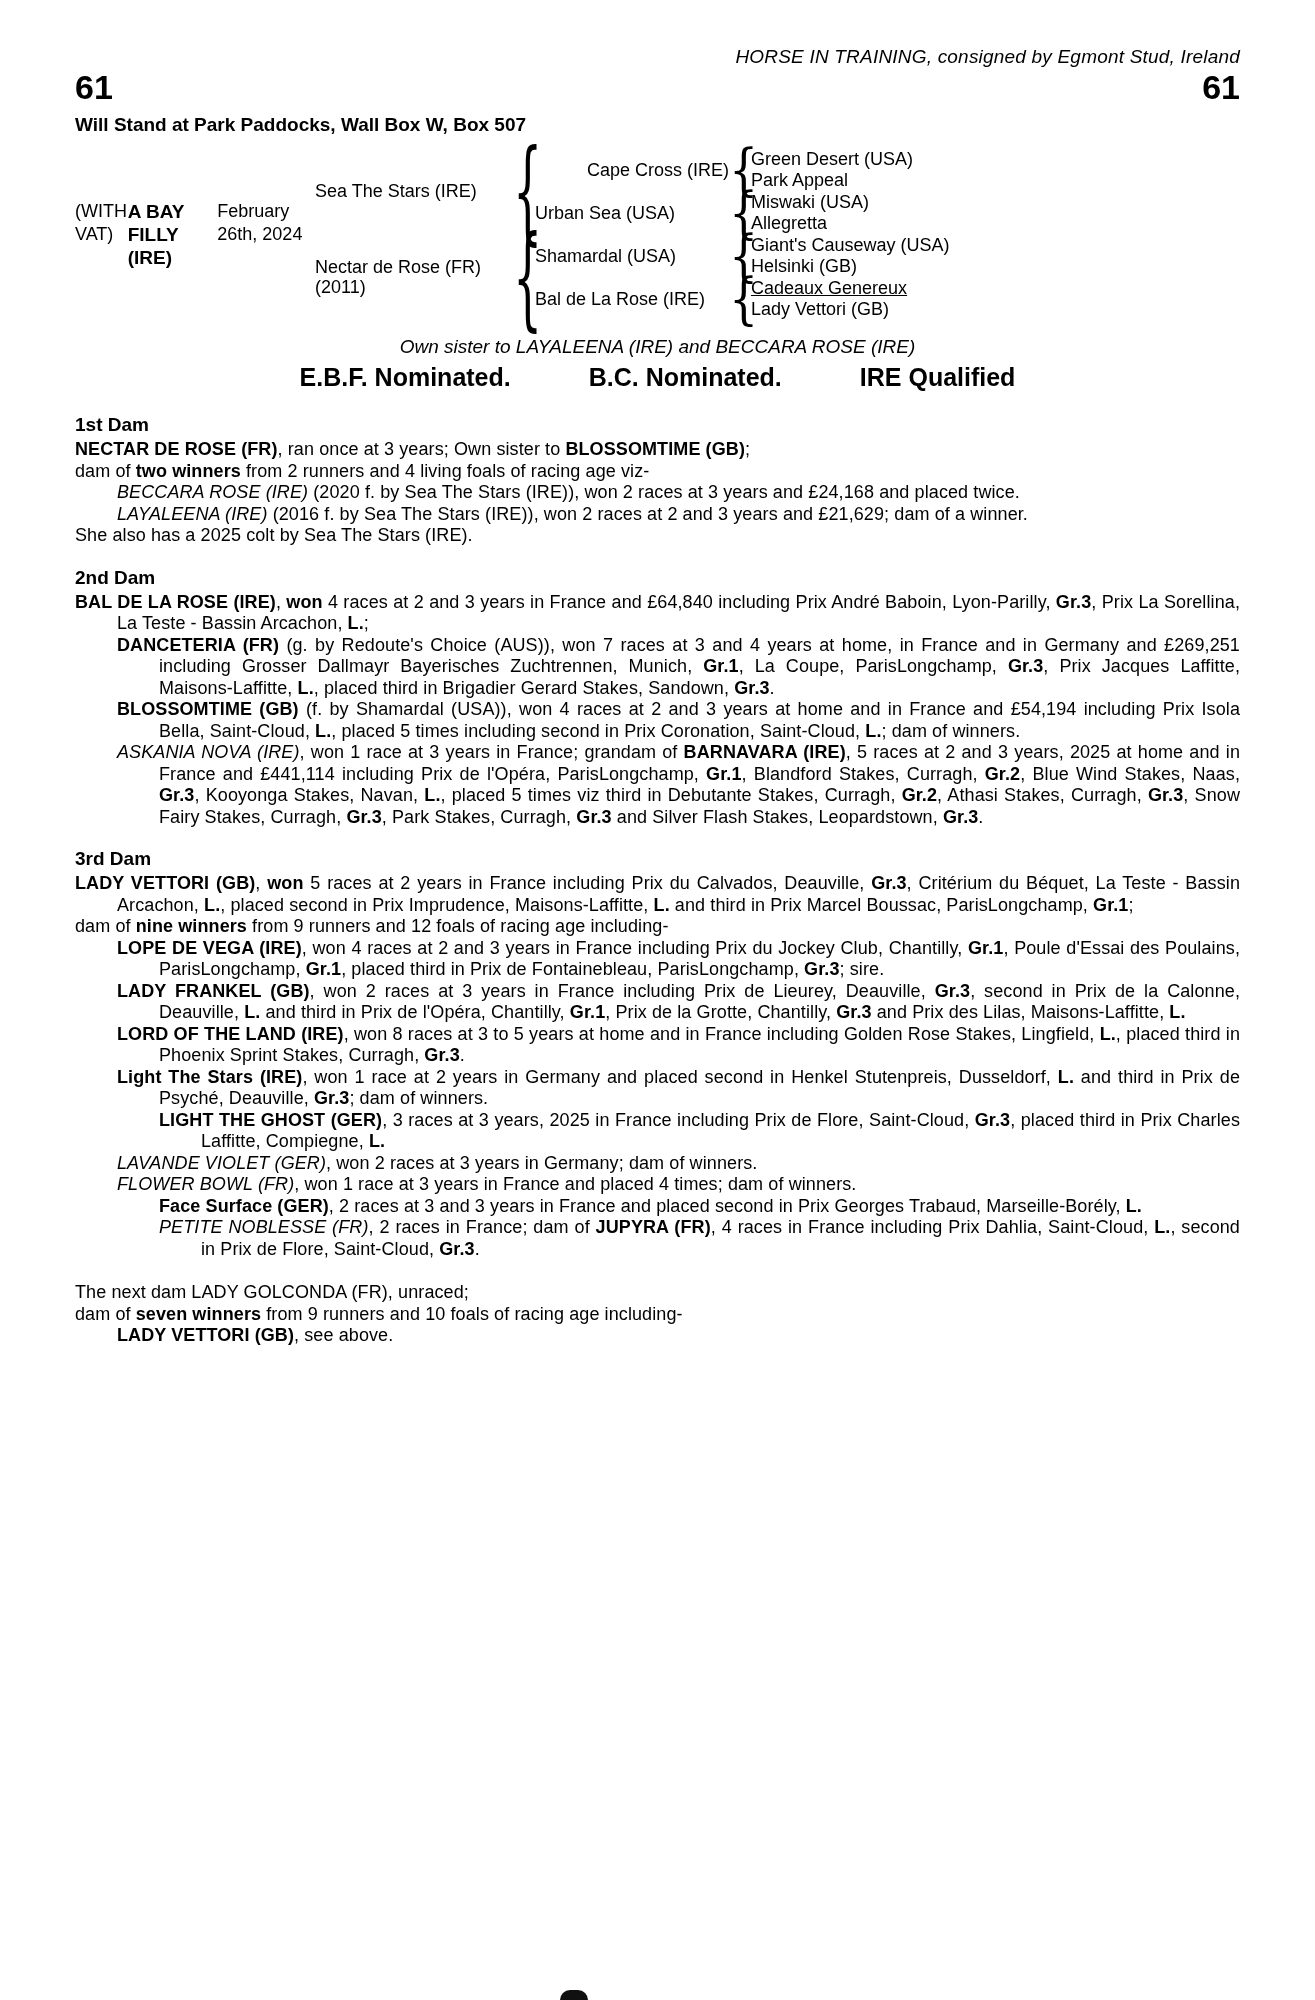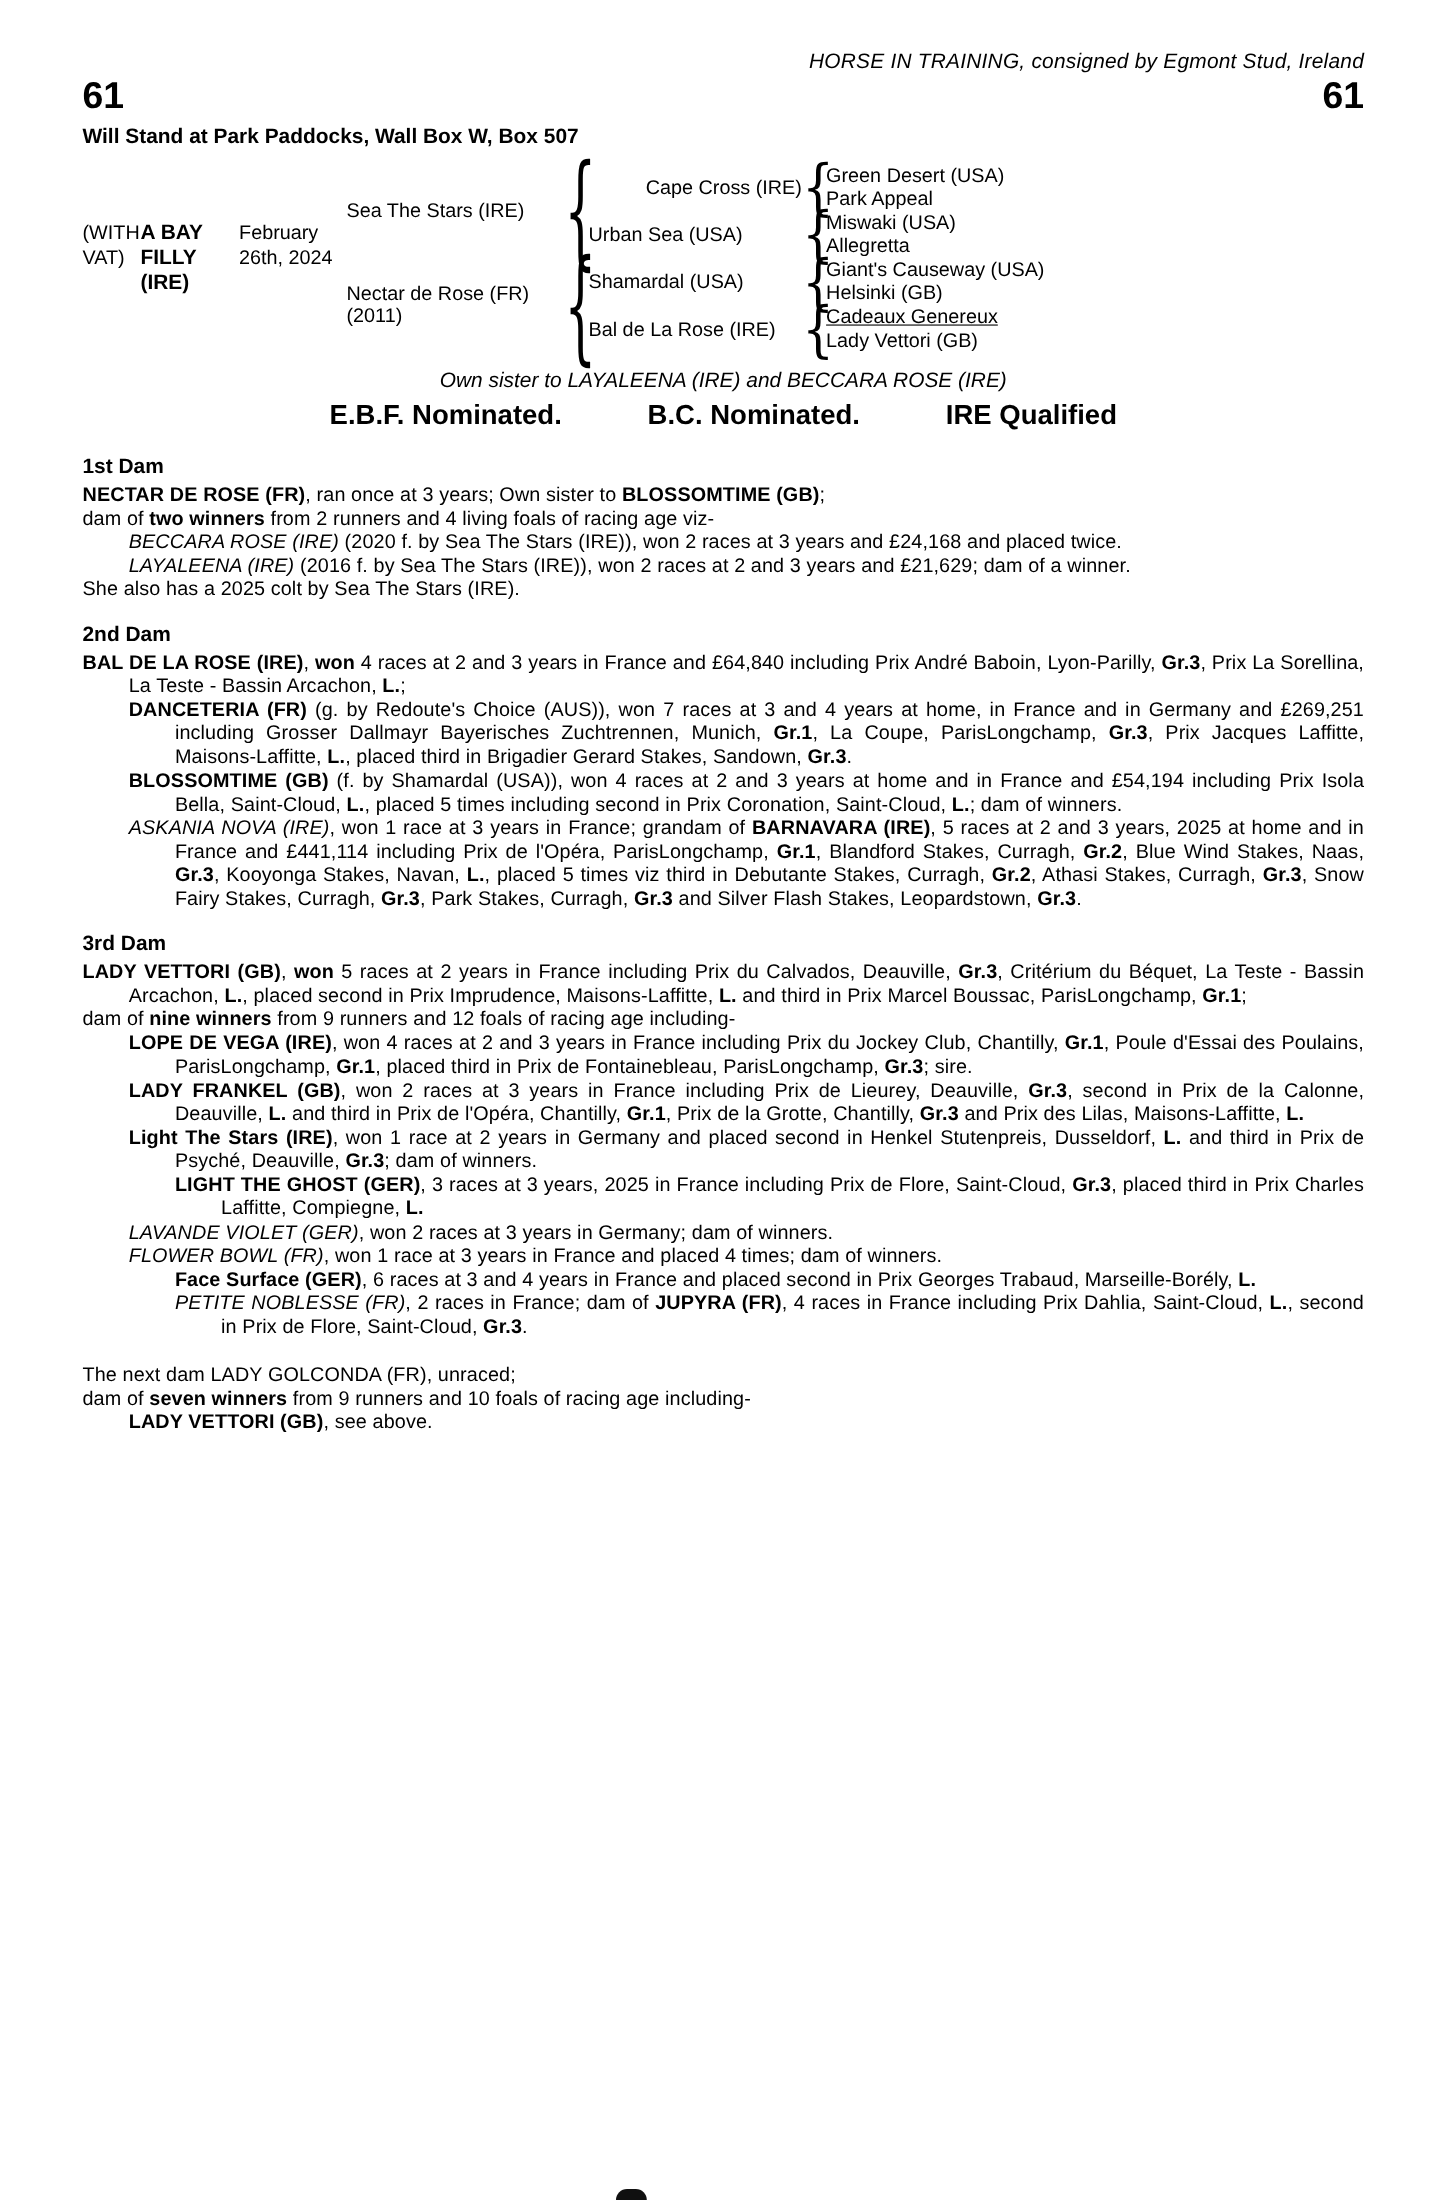--- a/index.html
+++ b/index.html
@@ -155,25 +155,26 @@
         <p class="p-prog1"><span class="b">DANCETERIA (FR)</span><span> (g. by Redoute's Choice (AUS)), won 7 races at 3 and 4 years at home, in France and in Germany and £269,251 including Grosser Dallmayr Bayerisches Zuchtrennen, Munich, </span><span class="b">Gr.1</span><span>, La Coupe, ParisLongchamp, </span><span class="b">Gr.3</span><span>, Prix Jacques Laffitte, Maisons-Laffitte, </span><span class="b">L.</span><span>, placed third in Brigadier Gerard Stakes, Sandown, </span><span class="b">Gr.3</span><span>.</span></p>
         <p class="p-prog1"><span class="b">BLOSSOMTIME (GB)</span><span> (f. by Shamardal (USA)), won 4 races at 2 and 3 years at home and in France and £54,194 including Prix Isola Bella, Saint-Cloud, </span><span class="b">L.</span><span>, placed 5 times including second in Prix Coronation, Saint-Cloud, </span><span class="b">L.</span><span>; dam of winners.</span></p>
         <p class="p-prog1"><span class="i">ASKANIA NOVA (IRE)</span><span>, won 1 race at 3 years in France; grandam of </span><span class="b">BARNAVARA (IRE)</span><span>, 5 races at 2 and 3 years, 2025 at home and in France and £441,114 including Prix de l'Opéra, ParisLongchamp, </span><span class="b">Gr.1</span><span>, Blandford Stakes, Curragh, </span><span class="b">Gr.2</span><span>, Blue Wind Stakes, Naas, </span><span class="b">Gr.3</span><span>, Kooyonga Stakes, Navan, </span><span class="b">L.</span><span>, placed 5 times viz third in Debutante Stakes, Curragh, </span><span class="b">Gr.2</span><span>, Athasi Stakes, Curragh, </span><span class="b">Gr.3</span><span>, Snow Fairy Stakes, Curragh, </span><span class="b">Gr.3</span><span>, Park Stakes, Curragh, </span><span class="b">Gr.3</span><span> and Silver Flash Stakes, Leopardstown, </span><span class="b">Gr.3</span><span>.</span></p>
       </section>
       <section class="dam-section">
         <h3 class="sec-heading">3rd Dam</h3>
         <p class="p-dam"><span class="b">LADY VETTORI (GB)</span><span>, </span><span class="b">won</span><span> 5 races at 2 years in France including Prix du Calvados, Deauville, </span><span class="b">Gr.3</span><span>, Critérium du Béquet, La Teste - Bassin Arcachon, </span><span class="b">L.</span><span>, placed second in Prix Imprudence, Maisons-Laffitte, </span><span class="b">L.</span><span> and third in Prix Marcel Boussac, ParisLongchamp, </span><span class="b">Gr.1</span><span>;</span></p>
         <p class="p-flush"><span>dam of </span><span class="b">nine winners</span><span> from 9 runners and 12 foals of racing age including-</span></p>
         <p class="p-prog1"><span class="b">LOPE DE VEGA (IRE)</span><span>, won 4 races at 2 and 3 years in France including Prix du Jockey Club, Chantilly, </span><span class="b">Gr.1</span><span>, Poule d'Essai des Poulains, ParisLongchamp, </span><span class="b">Gr.1</span><span>, placed third in Prix de Fontainebleau, ParisLongchamp, </span><span class="b">Gr.3</span><span>; sire.</span></p>
         <p class="p-prog1"><span class="b">LADY FRANKEL (GB)</span><span>, won 2 races at 3 years in France including Prix de Lieurey, Deauville, </span><span class="b">Gr.3</span><span>, second in Prix de la Calonne, Deauville, </span><span class="b">L.</span><span> and third in Prix de l'Opéra, Chantilly, </span><span class="b">Gr.1</span><span>, Prix de la Grotte, Chantilly, </span><span class="b">Gr.3</span><span> and Prix des Lilas, Maisons-Laffitte, </span><span class="b">L.</span></p>
+        <p class="p-prog1"><span class="b">LORD OF THE LAND (IRE)</span><span>, won 8 races at 3 to 5 years at home and in France including Golden Rose Stakes, Lingfield, </span><span class="b">L.</span><span>, placed third in Phoenix Sprint Stakes, Curragh, </span><span class="b">Gr.3</span><span>.</span></p>
         <p class="p-prog1"><span class="b">Light The Stars (IRE)</span><span>, won 1 race at 2 years in Germany and placed second in Henkel Stutenpreis, Dusseldorf, </span><span class="b">L.</span><span> and third in Prix de Psyché, Deauville, </span><span class="b">Gr.3</span><span>; dam of winners.</span></p>
         <p class="p-prog2"><span class="b">LIGHT THE GHOST (GER)</span><span>, 3 races at 3 years, 2025 in France including Prix de Flore, Saint-Cloud, </span><span class="b">Gr.3</span><span>, placed third in Prix Charles Laffitte, Compiegne, </span><span class="b">L.</span></p>
         <p class="p-prog1"><span class="i">LAVANDE VIOLET (GER)</span><span>, won 2 races at 3 years in Germany; dam of winners.</span></p>
         <p class="p-prog1"><span class="i">FLOWER BOWL (FR)</span><span>, won 1 race at 3 years in France and placed 4 times; dam of winners.</span></p>
-        <p class="p-prog2"><span class="b">Face Surface (GER)</span><span>, 6 races at 3 and 4 years in France and placed second in Prix Georges Trabaud, Marseille-Borély, </span><span class="b">L.</span></p>
+        <p class="p-prog2"><span class="b">Face Surface (GER)</span><span>, 2 races at 3 and 3 years in France and placed second in Prix Georges Trabaud, Marseille-Borély, </span><span class="b">L.</span></p>
         <p class="p-prog2"><span class="i">PETITE NOBLESSE (FR)</span><span>, 2 races in France; dam of </span><span class="b">JUPYRA (FR)</span><span>, 4 races in France including Prix Dahlia, Saint-Cloud, </span><span class="b">L.</span><span>, second in Prix de Flore, Saint-Cloud, </span><span class="b">Gr.3</span><span>.</span></p>
       </section>
       <section class="dam-section" style="margin-top: 22px;">
         <p class="p-flush"><span>The next dam LADY GOLCONDA (FR), unraced;</span></p>
         <p class="p-flush"><span>dam of </span><span class="b">seven winners</span><span> from 9 runners and 10 foals of racing age including-</span></p>
         <p class="p-prog1"><span class="b">LADY VETTORI (GB)</span><span>, see above.</span></p>
       </section>
     </div>
 
   <div class="bottom-artifact"></div>

